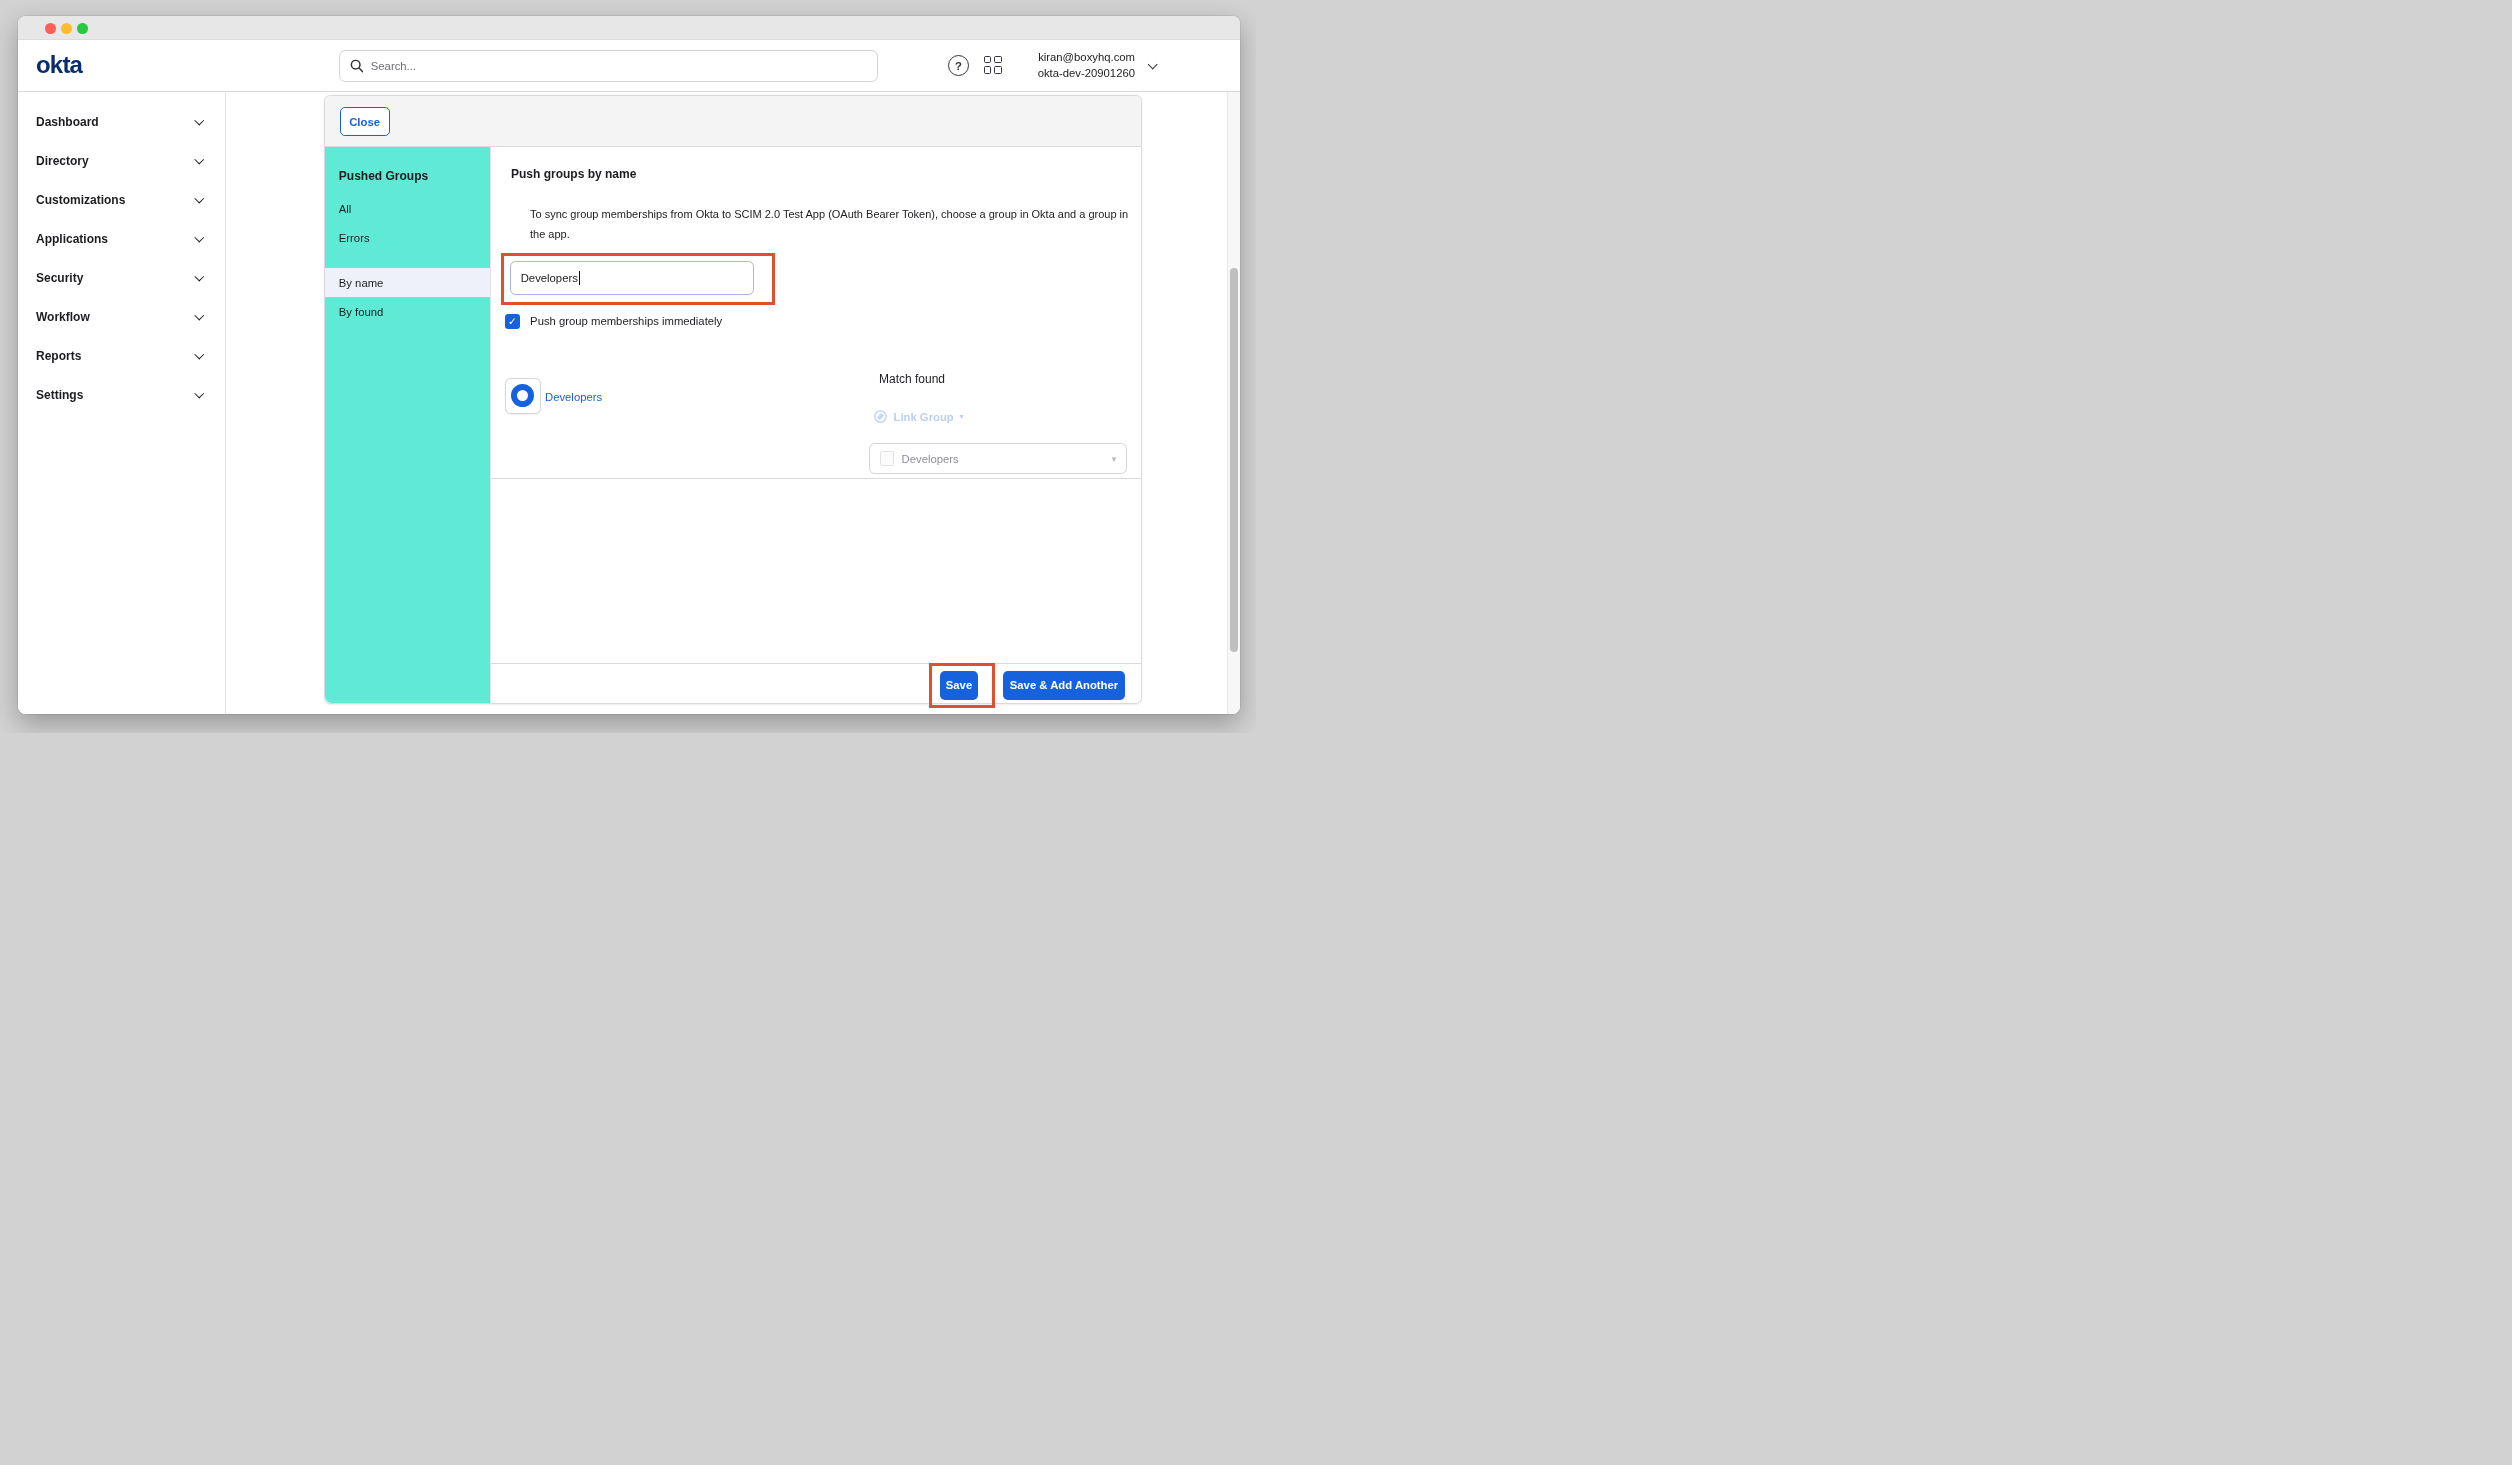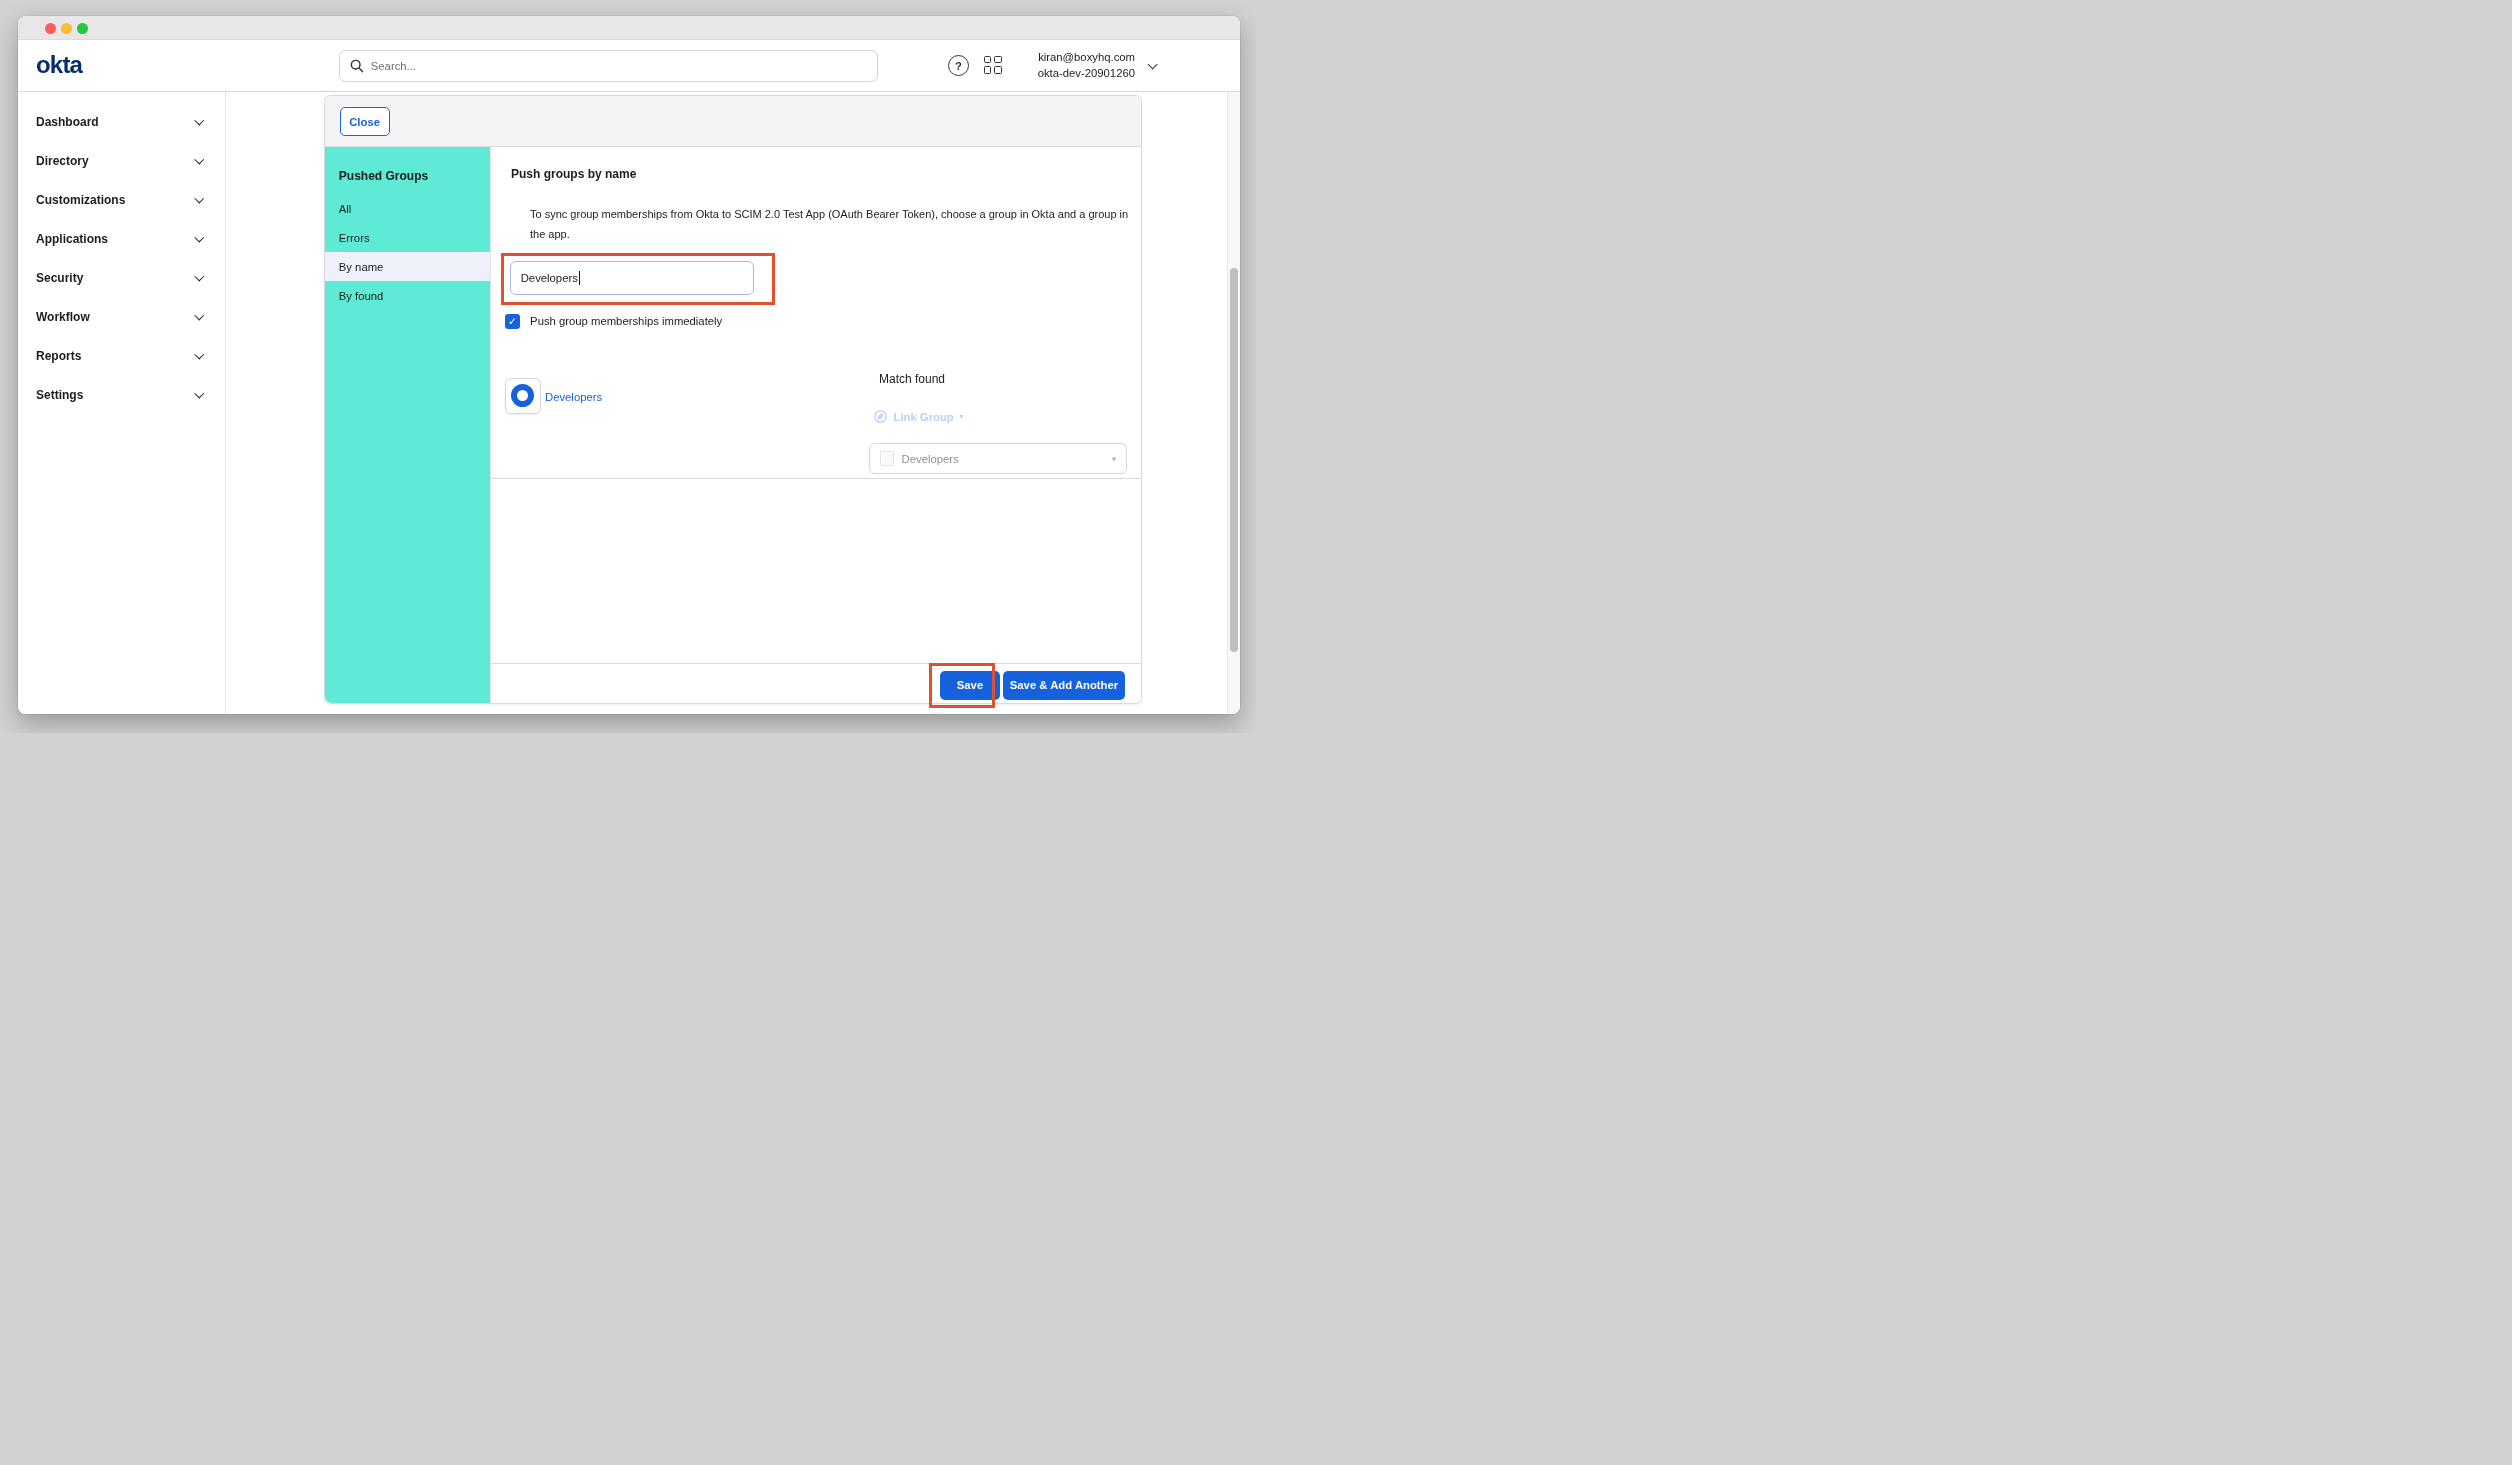--- a/index.html
+++ b/index.html
@@ -59,21 +59,21 @@
   }
   .panel-toolbar { position:absolute; left:0; top:0; right:0; height:51px; background:#f4f4f5; border-bottom:0.8px solid #d9d9de; border-radius:6.5px 6.5px 0 0; }
   .close-btn {
     position:absolute; left:14.6px; top:11.3px; width:50px; height:29px;
     background:#fff; border:1.2px solid #1662dd; border-radius:4.9px;
     color:#1662dd; font-size:11.3px; font-weight:700; font-family:inherit; cursor:pointer;
   }
   .leftcol { position:absolute; left:0; top:51px; bottom:0; width:166px; border-right:0.8px solid #e3e3e8; background:#5eead4; border-radius:0 0 0 6.5px; }
   .leftcol h3 { font-size:12px; font-weight:700; padding:22px 0 11.3px 13.8px; }
   .flist .fitem { height:29px; display:flex; align-items:center; padding-left:13.8px; font-size:11.3px; color:#1d1d21; cursor:pointer; }
-  .flist .fitem.selected { background:#eff1fa; }
+  .flist .fitem.selected { background:#eff1fa;margin-top:16px; }
   
   .rc-title { position:absolute; left:186px; top:71px; font-size:12px; font-weight:700; }
   .rc-desc { position:absolute; left:186px; top:109px; width:605px; font-size:11px; line-height:19.4px; color:#1d1d21;margin-left:19px; }
   .annot { border:3.2px solid #e0502e; position:absolute; z-index:5; pointer-events:none; }
   .annot.input-annot { left:176px; top:157px; width:274px; height:52px; }
   .annot.save-annot { left:604px; top:567px; width:66px; height:45px; }
   .group-input {
     position:absolute; left:185px; top:165px; width:244px; height:34px;
     border:1.6px solid #a8b6e8; border-radius:5.7px; background:#fff;
     display:flex; align-items:center; padding:0 9.7px; font-size:11.3px; color:#1d1d21;
@@ -106,21 +106,21 @@
     display:flex; align-items:center; padding:0 9.7px; cursor:default;
   }
   .gselect .ph-sq { width:14.6px; height:14.6px; border:1.2px solid #e3e3e7; border-radius:1.6px; background:#fbfbfc; }
   .gselect .val { margin-left:7.3px; font-size:11.3px; color:#8f8f98; }
   .gselect .caret { margin-left:auto; color:#b9b9be; font-size:9px; }
   .pfooter { position:absolute; left:166px; right:0; top:567px; height:42px; border-top:0.8px solid #d9d9de; }
   .btn-primary {
     position:absolute; top:6.5px; height:29px; background:#1662dd; border:none; border-radius:4.9px;
     color:#fff; font-size:11.3px; font-weight:700; font-family:inherit; cursor:pointer;
   }
-  .save-btn { left:449px; width:60px; }
+  .save-btn { left:449px; width:38px; }
   .save-add-btn { left:512px; width:122px; }
 </style>
 </head>
 <body>
 
 <div class="window">
 
   <div class="titlebar">
     <span class="light red"></span>
     <span class="light yellow"></span>

